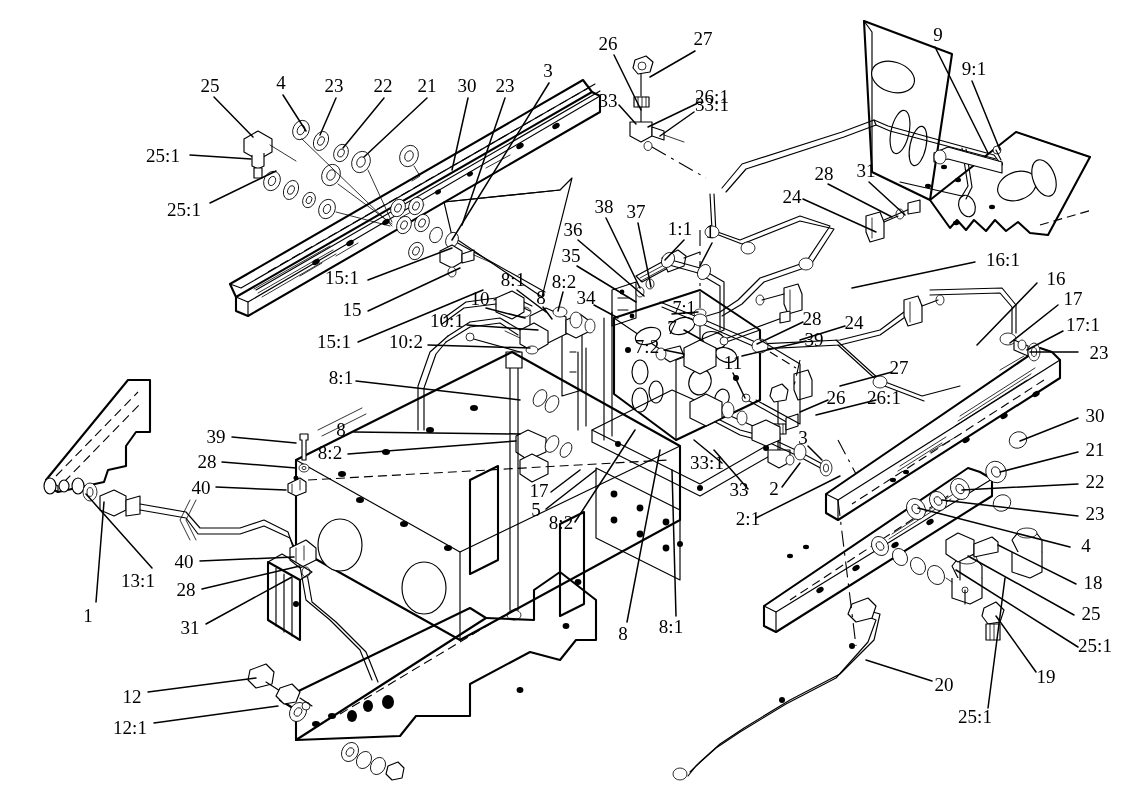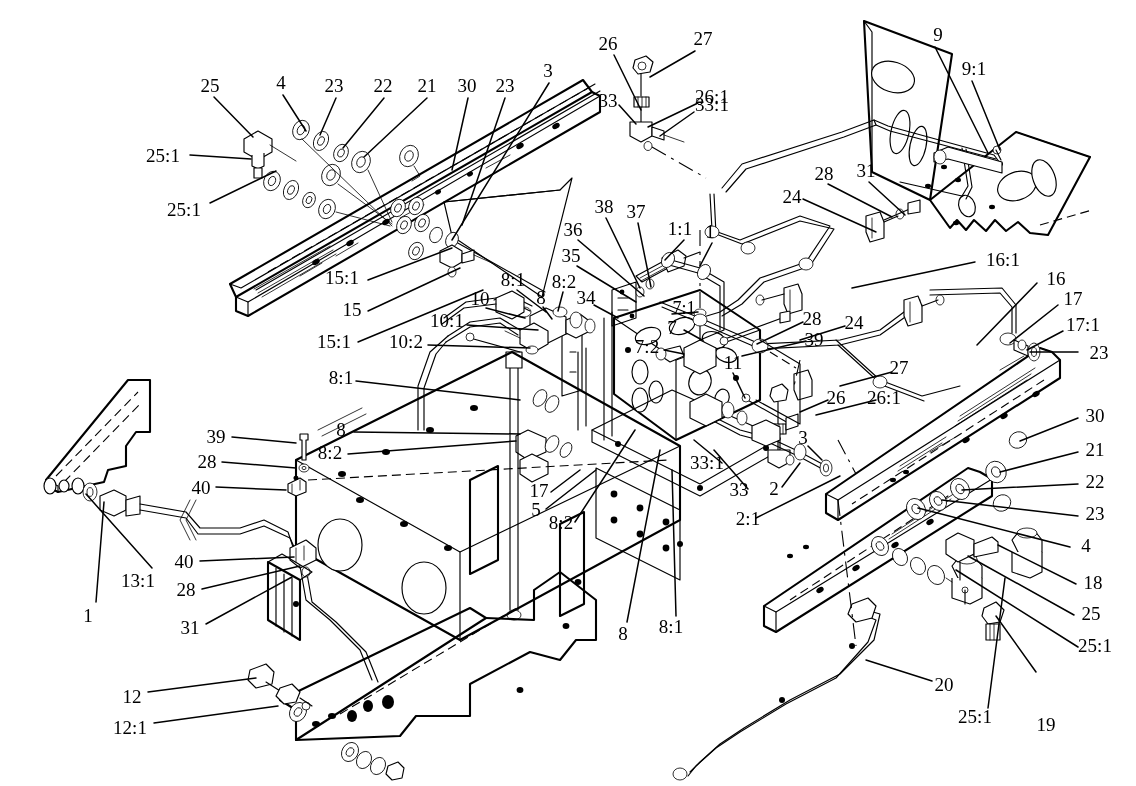--- a/index.html
+++ b/index.html
@@ -696,21 +696,21 @@
       <div class="callout" style="left: 803px; top: 437px; font-size: 19px;">3</div>
       <div class="callout" style="left: 748px; top: 518px; font-size: 19px; text-align: center;">2:1</div>
       <div class="callout" style="left: 1095px; top: 415px; font-size: 19px;">30</div>
       <div class="callout" style="left: 1095px; top: 449px; font-size: 19px;">21</div>
       <div class="callout" style="left: 1095px; top: 481px; font-size: 19px;">22</div>
       <div class="callout" style="left: 1095px; top: 513px; font-size: 19px;">23</div>
       <div class="callout" style="left: 1086px; top: 545px; font-size: 19px;">4</div>
       <div class="callout" style="left: 1093px; top: 582px; font-size: 19px;">18</div>
       <div class="callout" style="left: 1091px; top: 613px; font-size: 19px;">25</div>
       <div class="callout" style="left: 1095px; top: 645px; font-size: 19px;">25:1</div>
-      <div class="callout" style="left: 1046px; top: 676px; font-size: 19px; margin-top: 48px;">19</div>
+      <div class="callout" style="left: 1046px; top: 676px; font-size: 19px;">19</div>
       <div class="callout" style="left: 975px; top: 716px; font-size: 19px;">25:1</div>
       <div class="callout" style="left: 944px; top: 684px; font-size: 19px;">20</div>
       <div class="callout" style="left: 623px; top: 633px; font-size: 19px;">8</div>
       <div class="callout" style="left: 671px; top: 626px; font-size: 19px;">8:1</div>
       <div class="callout" style="left: 216px; top: 436px; font-size: 19px;">39</div>
       <div class="callout" style="left: 207px; top: 461px; font-size: 19px;">28</div>
       <div class="callout" style="left: 201px; top: 487px; font-size: 19px;">40</div>
       <div class="callout" style="left: 184px; top: 561px; font-size: 19px;">40</div>
       <div class="callout" style="left: 186px; top: 589px; font-size: 19px;">28</div>
       <div class="callout" style="left: 190px; top: 627px; font-size: 19px;">31</div>

